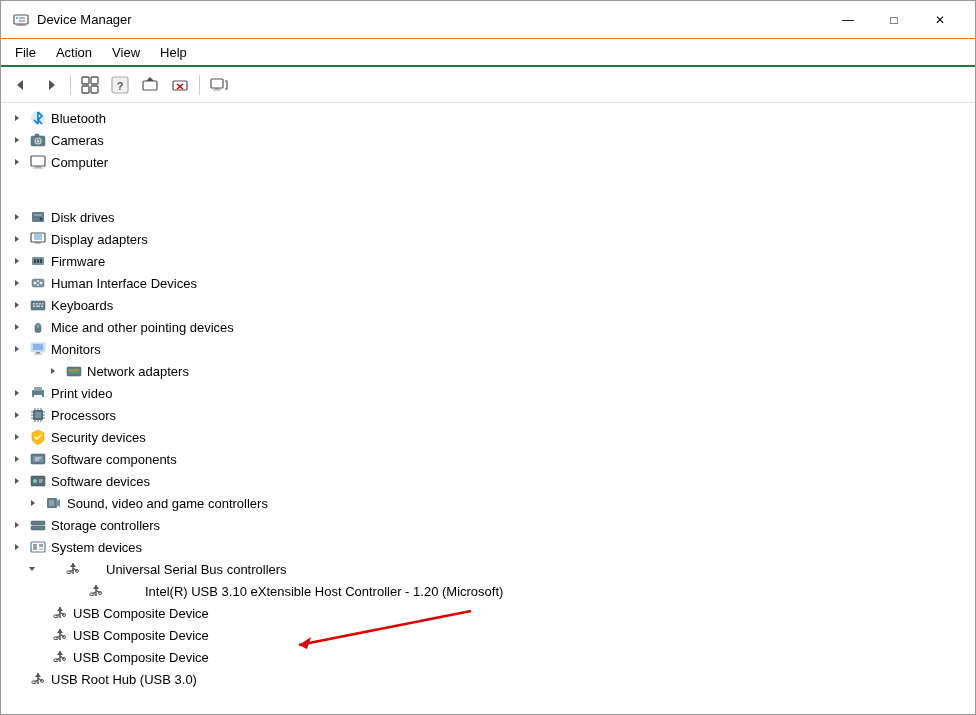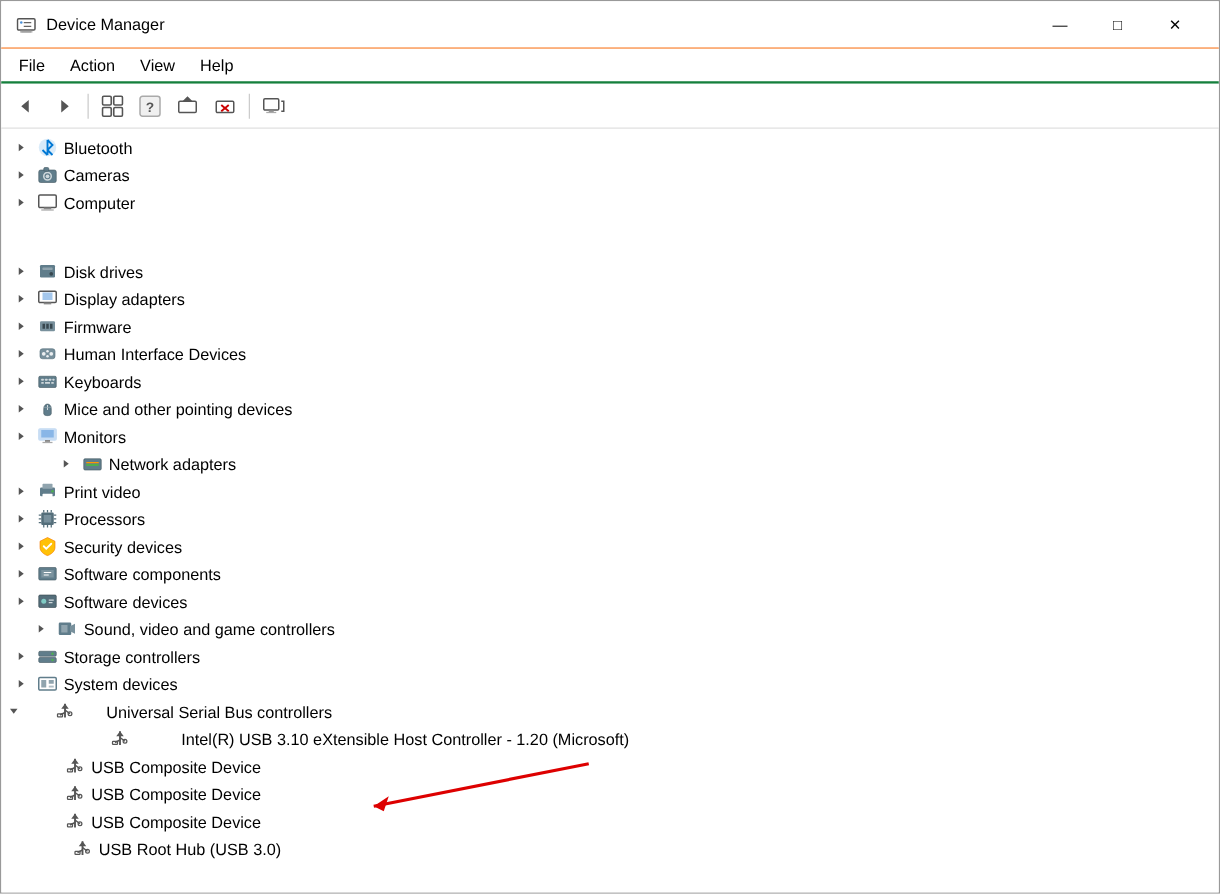--- a/index.html
+++ b/index.html
@@ -549,21 +549,21 @@
             <span class="item-icon">
               <svg width="16" height="16" viewBox="0 0 16 16">
                 <rect x="1" y="3" width="14" height="10" rx="1" fill="none" stroke="#607d8b" stroke-width="1.2"></rect>
                 <rect x="3" y="5" width="4" height="6" fill="#90a4ae"></rect>
                 <rect x="9" y="5" width="4" height="3" fill="#90a4ae"></rect>
                 <rect x="9" y="9.5" width="4" height="1.5" fill="#b0bec5"></rect>
               </svg>
             </span>
             <span class="item-label">System devices</span>
           </div>
-          <div class="tree-item" style="padding-left: 2px; gap: 20px;">
+          <div class="tree-item" style="padding-left: 23px; gap: 20px;">
             <span class="expand-btn">
               <svg width="10" height="10" viewBox="0 0 10 10">
                 <polygon points="2,3 8,3 5,7" fill="#555"></polygon>
               </svg>
             </span>
             <span class="item-icon">
               <svg width="16" height="16" viewBox="0 0 16 16">
                 <line x1="8" y1="2" x2="8" y2="13" stroke="#555" stroke-width="1.5"></line>
                 <polygon points="8,2 11,6 5,6" fill="#555"></polygon>
                 <line x1="8" y1="7" x2="12" y2="10" stroke="#555" stroke-width="1.2"></line>
@@ -623,21 +623,21 @@
                 <line x1="8" y1="2" x2="8" y2="13" stroke="#555" stroke-width="1.5"></line>
                 <polygon points="8,2 11,6 5,6" fill="#555"></polygon>
                 <line x1="8" y1="7" x2="12" y2="10" stroke="#555" stroke-width="1.2"></line>
                 <line x1="8" y1="9" x2="4" y2="11" stroke="#555" stroke-width="1.2"></line>
                 <circle cx="12" cy="10" r="1.5" fill="none" stroke="#555" stroke-width="1"></circle>
                 <rect x="2" y="10" width="4" height="2.5" rx="0.5" fill="none" stroke="#555" stroke-width="1"></rect>
               </svg>
             </span>
             <span class="item-label">USB Composite Device</span>
           </div>
-          <div class="tree-item" style=" margin-left: 28px;">
+          <div class="tree-item" style="">
             <span class="expand-btn" style="visibility: hidden;"></span>
             <span class="item-icon">
               <svg width="16" height="16" viewBox="0 0 16 16">
                 <line x1="8" y1="2" x2="8" y2="13" stroke="#555" stroke-width="1.5"></line>
                 <polygon points="8,2 11,6 5,6" fill="#555"></polygon>
                 <line x1="8" y1="7" x2="12" y2="10" stroke="#555" stroke-width="1.2"></line>
                 <line x1="8" y1="9" x2="4" y2="11" stroke="#555" stroke-width="1.2"></line>
                 <circle cx="12" cy="10" r="1.5" fill="none" stroke="#555" stroke-width="1"></circle>
                 <rect x="2" y="10" width="4" height="2.5" rx="0.5" fill="none" stroke="#555" stroke-width="1"></rect>
               </svg>

